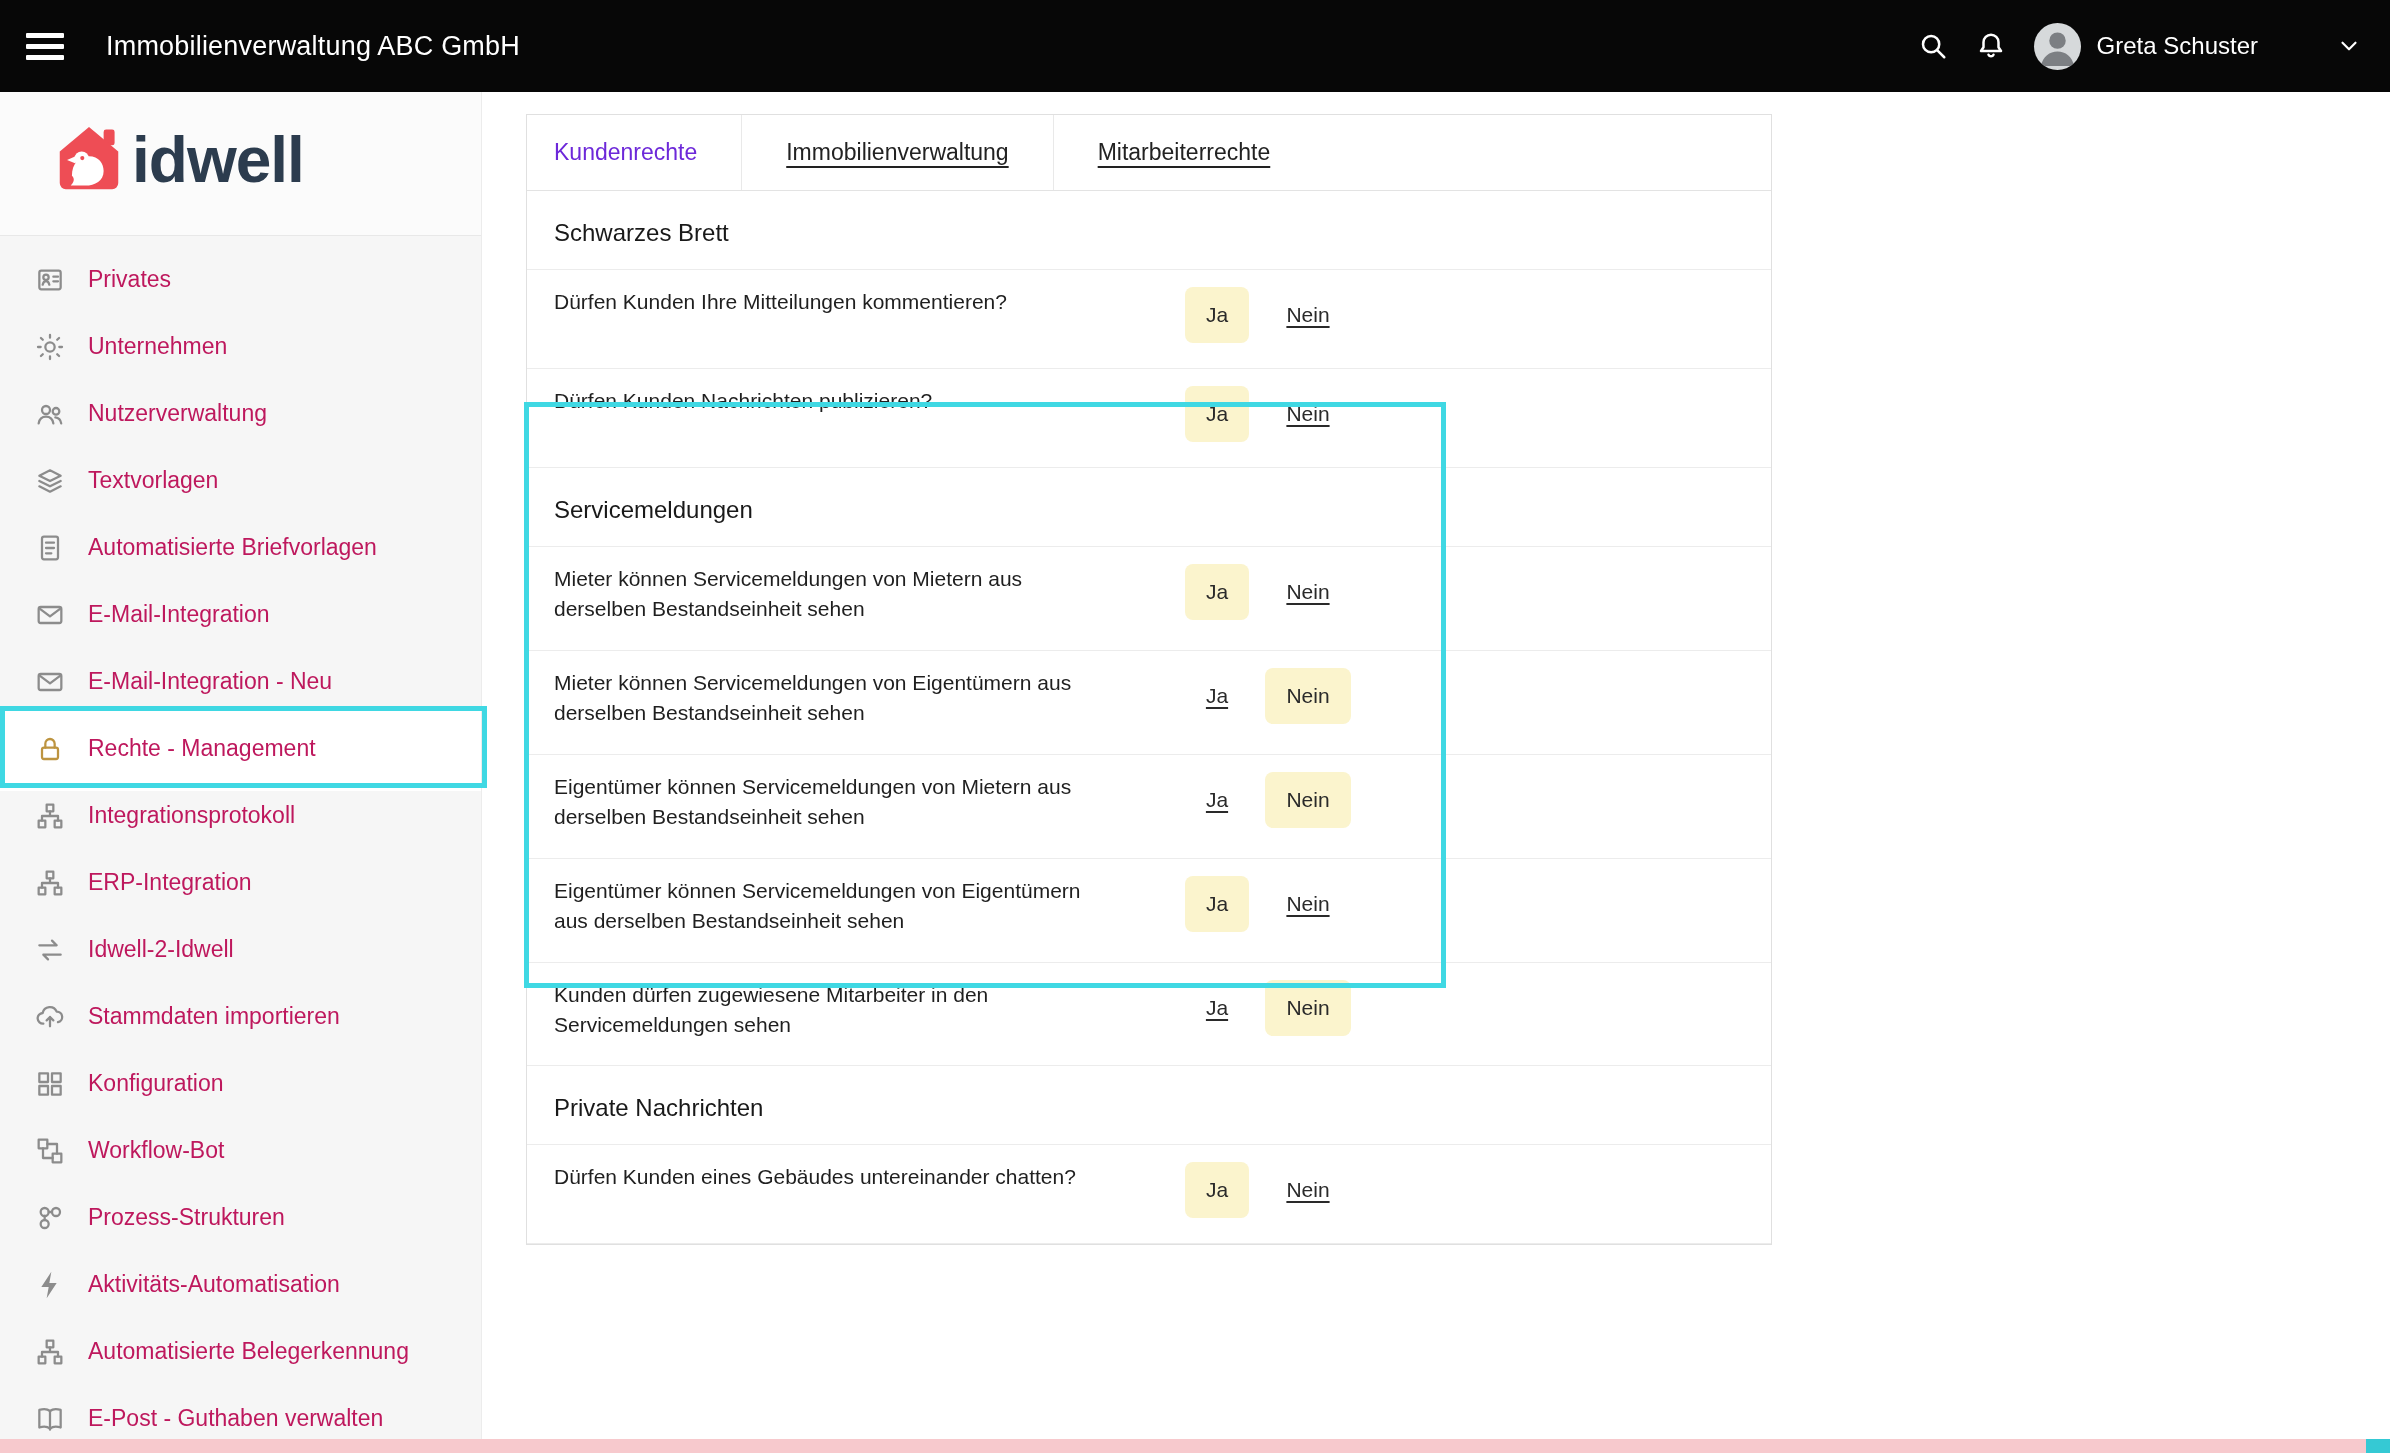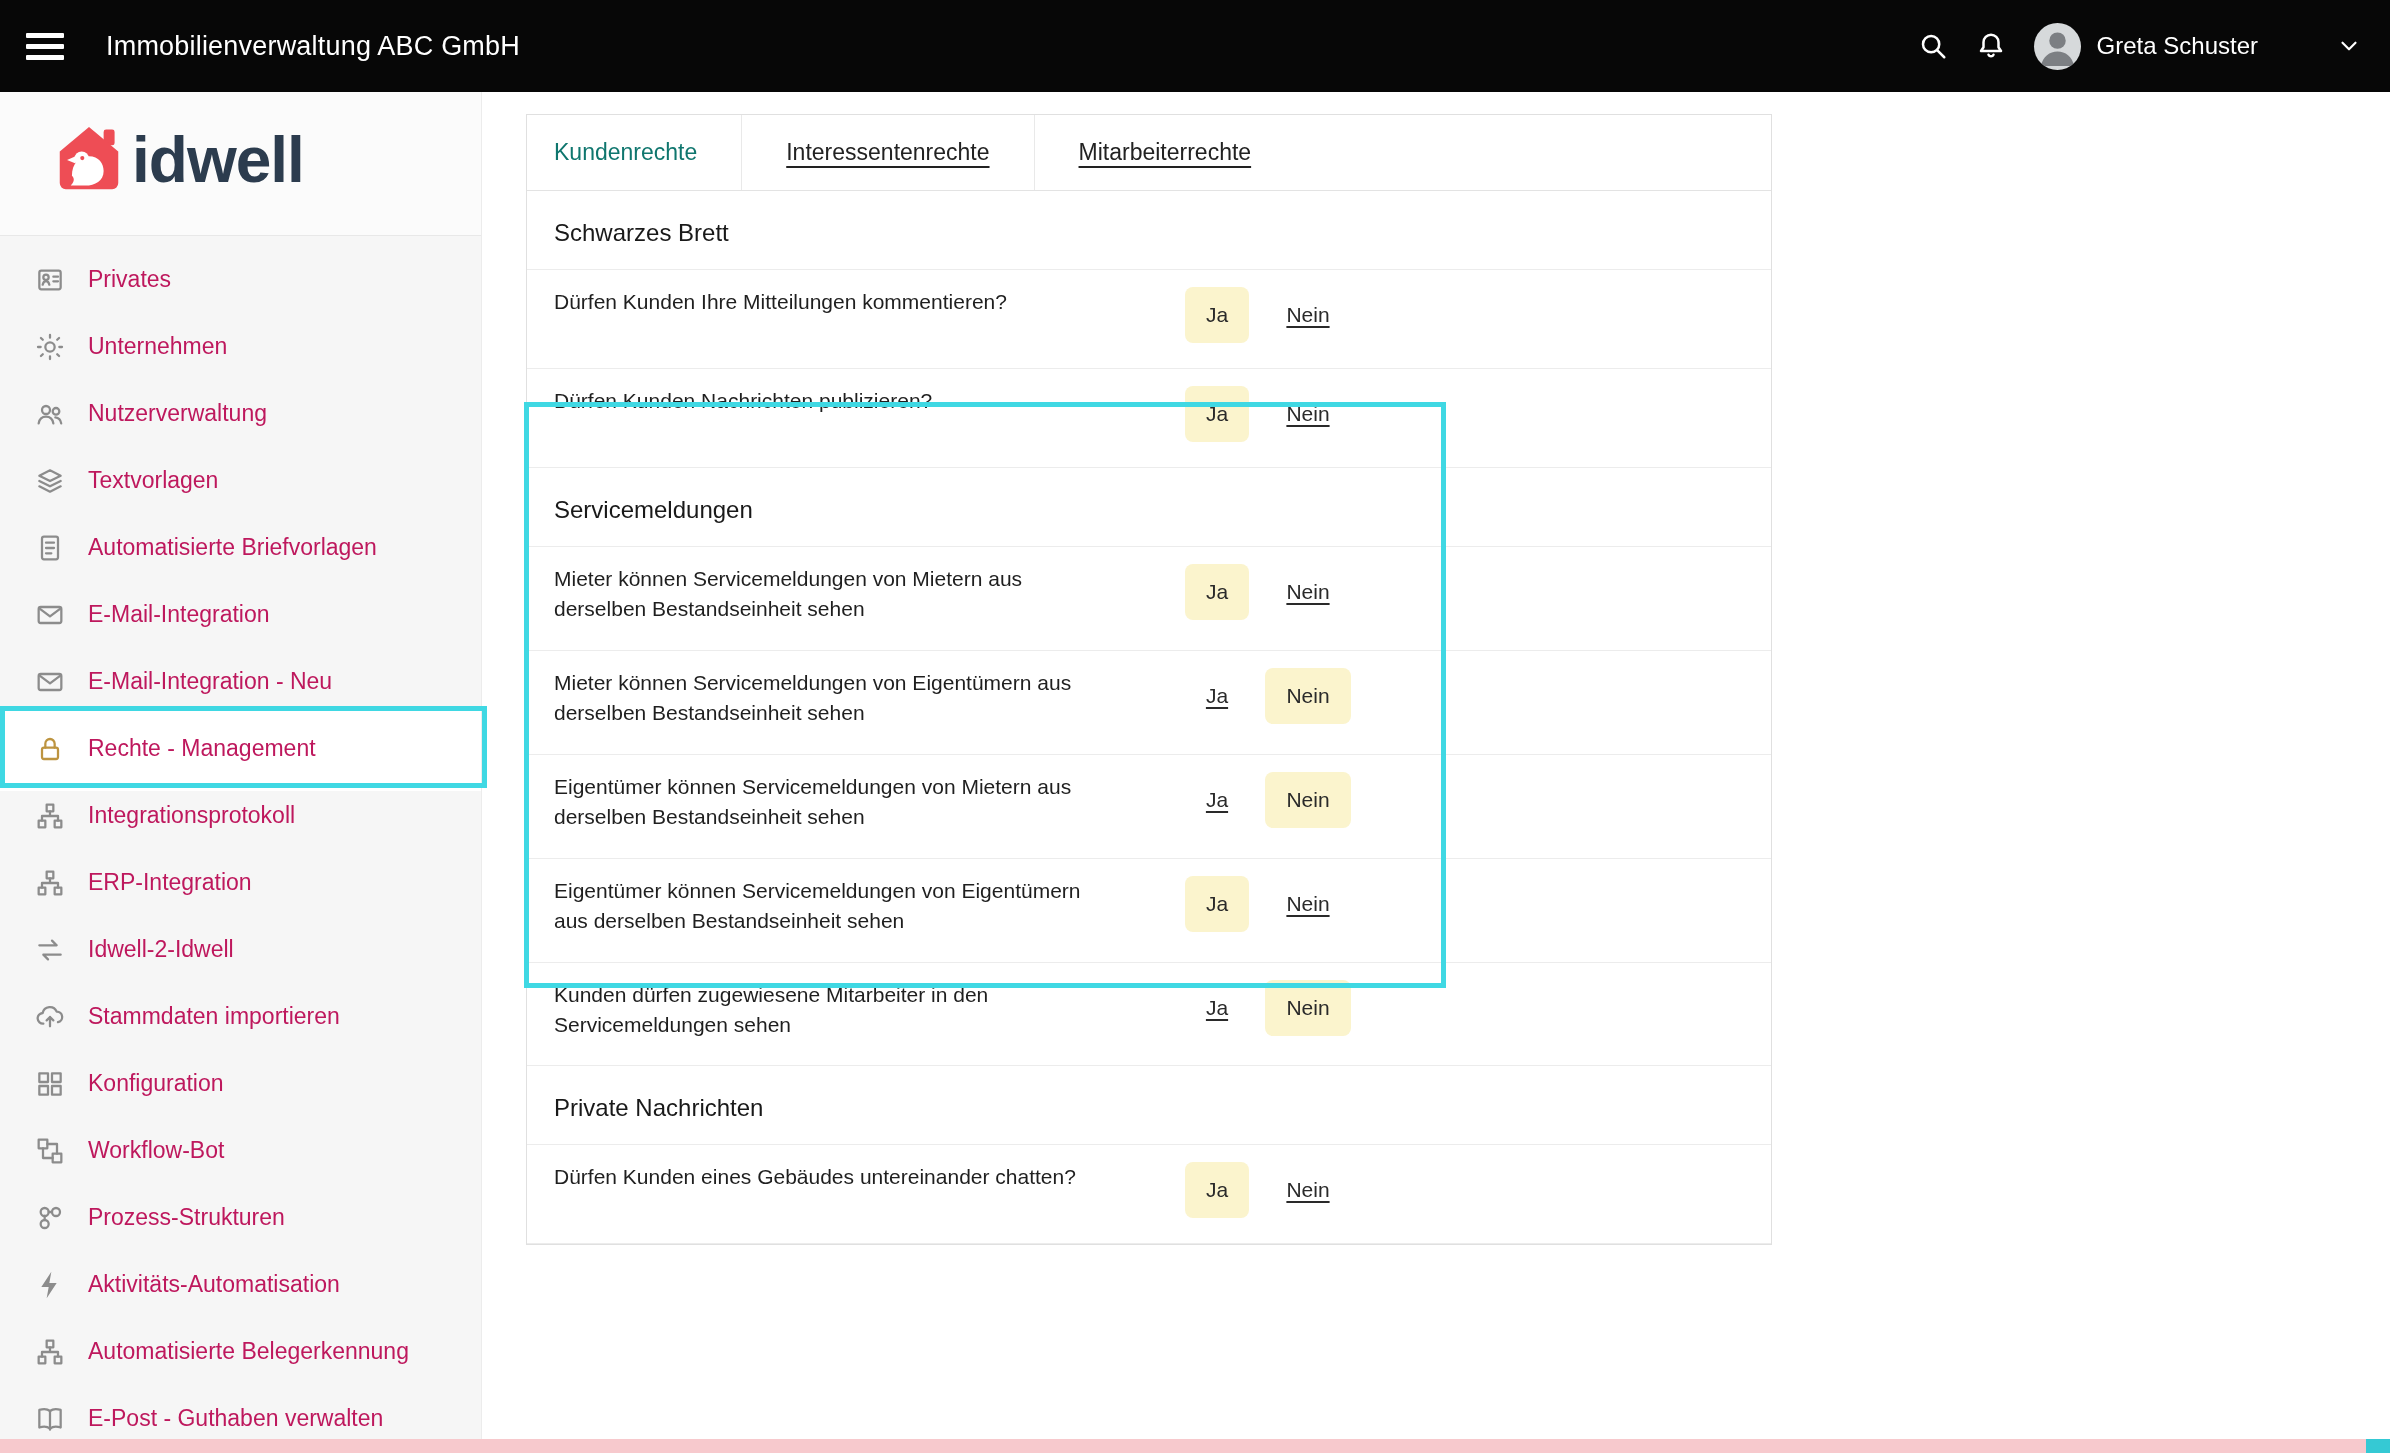--- a/index.html
+++ b/index.html
@@ -56,21 +56,21 @@
     background:#fff; border:1px solid #e0e0e0; z-index:3;
   }
   .tabs { display:flex; height:76px; border-bottom:1px solid #e3e3e3; }
   .tab {
     display:flex; align-items:center; padding:0 44px; font-size:23px; color:#222;
     border-right:1px solid #e9e9e9; cursor:pointer;
     text-decoration:underline; text-underline-offset:6px;
   }
   .tab:first-child { padding-left:27px; }
   .tab:last-child { border-right:none; }
-  .tab.active { color:#0f766e; text-decoration:none; }
+  .tab.active { color:#6d28d9; text-decoration:none; }
 
   .section-head {
     font-size:24px; font-weight:500; color:#191919;
     padding:28px 0 22px 27px; border-bottom:1px solid #ececec;
   }
   .qrow {
     display:flex; align-items:flex-start; border-bottom:1px solid #ececec;
     padding:17px 0 25px 27px; min-height:67px;gap:31px;
   }
   .question { width:600px; font-size:21px; color:#1f1f1f; line-height:1.45; padding-right:34px; }
@@ -341,21 +341,21 @@
       <span class="slabel">E-Post - Guthaben verwalten</span>
     </div>
 
   </div>
 </nav>
 
 <main class="card">
 
   <div class="tabs">
     <div class="tab active">Kundenrechte</div>
-    <div class="tab">Interessentenrechte</div>
+    <div class="tab">Immobilienverwaltung</div>
     <div class="tab">Mitarbeiterrechte</div>
   </div>
 
   <div class="section">
     <div class="section-head">Schwarzes Brett</div>
 
     <div class="qrow">
       <div class="question">Dürfen Kunden Ihre Mitteilungen kommentieren?</div>
       <div class="controls">
         <span class="toggle yes selected">Ja</span>

